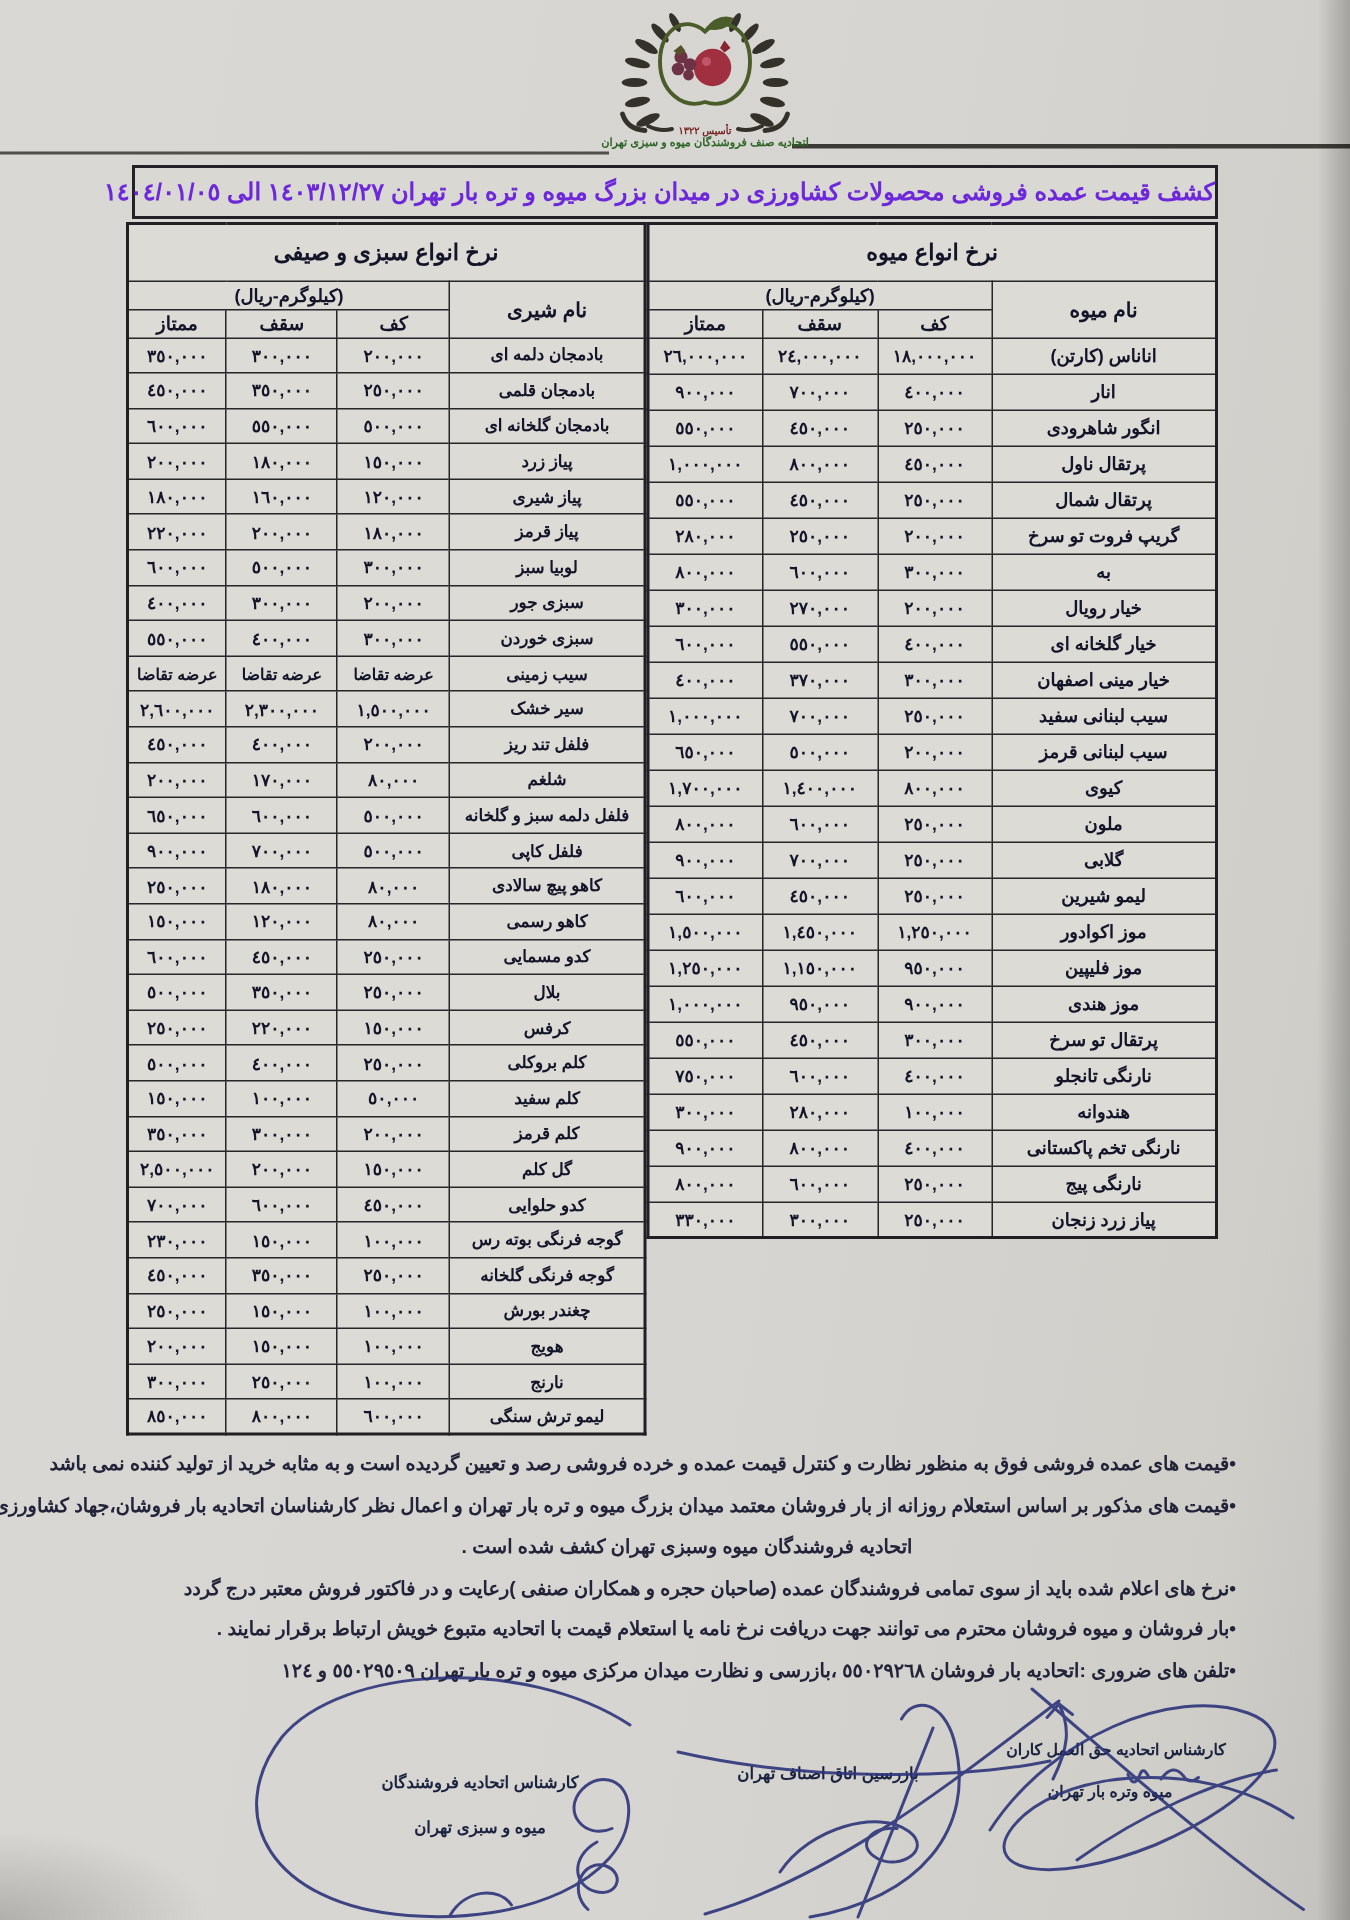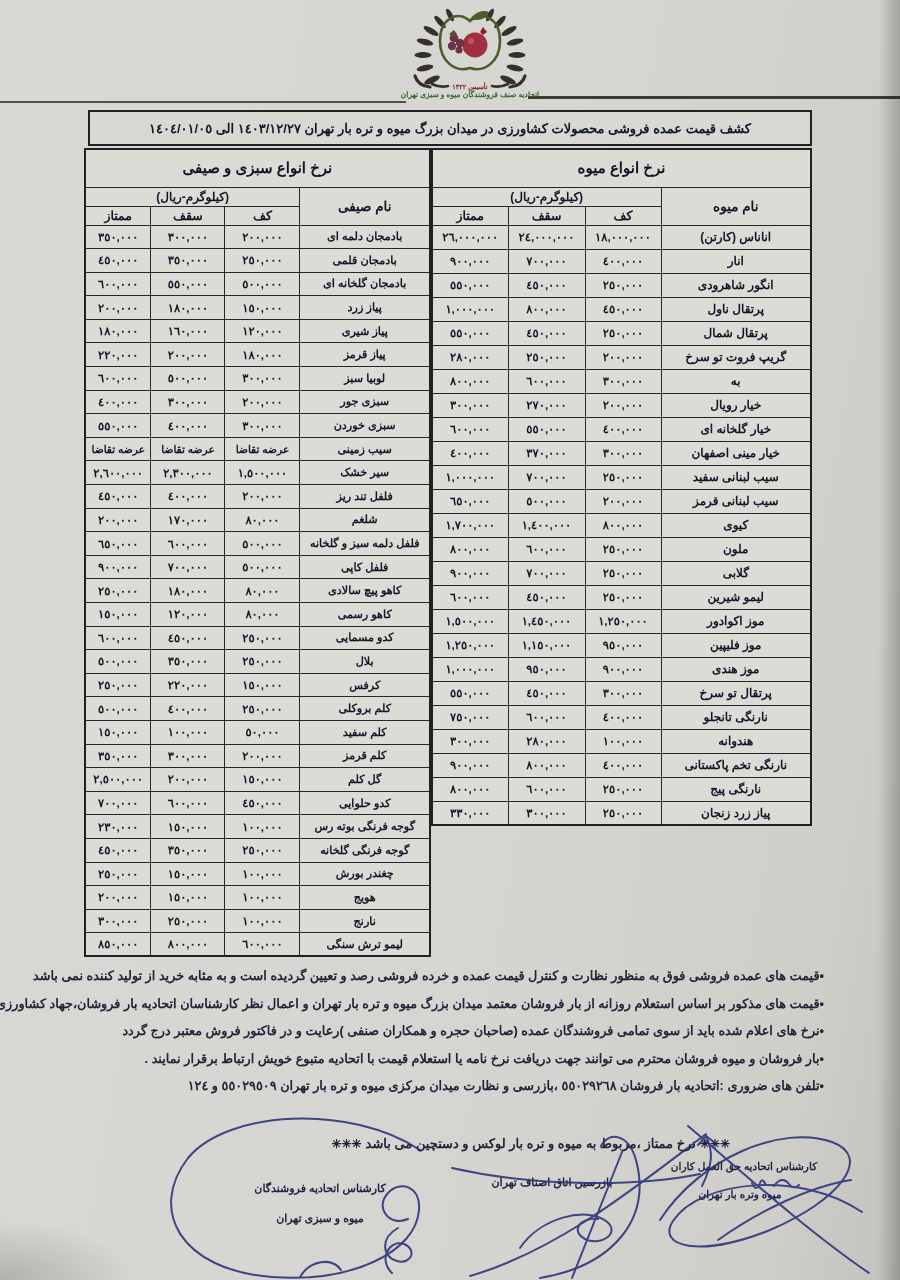--- a/index.html
+++ b/index.html
@@ -19,21 +19,21 @@
   .rule.right{left:528px;top:96px;width:372px;background:#3c3b37;height:2.5px;}
 
   .logo-wrap{position:absolute;left:408px;top:4px;width:124px;height:90px;}
   .logo-caption{position:absolute;left:392px;top:90px;width:156px;text-align:center;
     font-size:7.5px;font-weight:bold;color:#2f6628;letter-spacing:0;}
 
   .content{position:absolute;left:88px;top:110px;width:724px;}
   .title-box{
     box-sizing:border-box;width:724px;height:36px;border:2px solid #222226;
     background:#d9d8d3;direction:rtl;text-align:center;
-    font-size:13px;font-weight:bold;line-height:33px;color:#0f172a;
+    font-size:16px;font-weight:bold;line-height:33px;color:#6d28d9;
     white-space:nowrap;
   }
   .tables{display:flex;direction:rtl;align-items:flex-start;margin-top:2px;}
 
   .price-table{border-collapse:collapse;table-layout:fixed;direction:rtl;border:2px solid #202024;}
   .price-table th,.price-table td{
     border:1.5px solid #26262b;background:#dcdbd6;font-weight:bold;color:#15152a;
     text-align:center;vertical-align:middle;padding:0;white-space:nowrap;overflow:hidden;
   }
   .price-table thead tr.r1{height:38px;}
@@ -310,21 +310,21 @@
             <col style="width:130px">
             <col style="width:75px">
             <col style="width:74px">
             <col style="width:66px">
           </colgroup>
         <thead>
           <tr class="r1">
               <th class="section" colspan="4">نرخ انواع سبزی و صیفی</th>
             </tr>
           <tr class="r2">
-            <th class="namehead" rowspan="2">نام صیفی</th>
+            <th class="namehead" rowspan="2">نام شیری</th>
             <th class="unit" colspan="3">(کیلوگرم-ریال)</th>
           </tr>
           <tr class="r3">
             <th class="colh">کف</th>
             <th class="colh">سقف</th>
             <th class="colh">ممتاز</th>
           </tr>
         </thead>
         <tbody>
             <tr>
@@ -514,28 +514,26 @@
               <td class="prem">٨٥٠,٠٠٠</td>
             </tr>
           </tbody>
       </table>
     </div>
   </div>
 
   <div class="notes">
       <div class="note-line">•قیمت های عمده فروشی فوق به منظور نظارت و کنترل قیمت عمده و خرده فروشی رصد و تعیین گردیده است و به مثابه خرید از تولید کننده نمی باشد</div>
       <div class="note-line">•قیمت های مذکور بر اساس استعلام روزانه از بار فروشان معتمد میدان بزرگ میوه و تره بار تهران و اعمال نظر کارشناسان اتحادیه بار فروشان،جهاد کشاورزی و</div>
+      <div class="note-line center">اتحادیه فروشندگان میوه وسبزی تهران کشف شده است .</div>
       <div class="note-line">•نرخ های اعلام شده باید از سوی تمامی فروشندگان عمده (صاحبان حجره و همکاران صنفی )رعایت و در فاکتور فروش معتبر درج گردد</div>
       <div class="note-line">•بار فروشان و میوه فروشان محترم می توانند جهت دریافت نرخ نامه یا استعلام قیمت با اتحادیه متبوع خویش ارتباط برقرار نمایند .</div>
       <div class="note-line">•تلفن های ضروری :اتحادیه بار فروشان ٥٥٠٢٩٢٦٨   ،بازرسی و نظارت میدان مرکزی میوه و تره بار تهران ٥٥٠٢٩٥٠٩  و  ١٢٤</div>
     </div>
 
-  <div class="premium-line">
-    <span class="stars">✳✳✳</span><span>نرخ ممتاز ،مربوط به میوه و تره بار لوکس و دستچین می باشد</span><span class="stars">✳✳✳</span>
-  </div>
 
   <div class="sig-text sig-right-1">کارشناس اتحادیه حق العمل کاران</div>
   <div class="sig-text sig-right-2">میوه وتره بار تهران</div>
   <div class="sig-text sig-mid-1">بازرسین اتاق اصناف تهران</div>
   <div class="sig-text sig-left-1">کارشناس اتحادیه فروشندگان</div>
   <div class="sig-text sig-left-2">میوه و سبزی تهران</div>
 
   <svg class="sig-svg" width="900" height="190" viewBox="0 0 900 190">
     <g fill="none" stroke="#2a3178" stroke-width="2" stroke-linecap="round" opacity="0.88">
 

